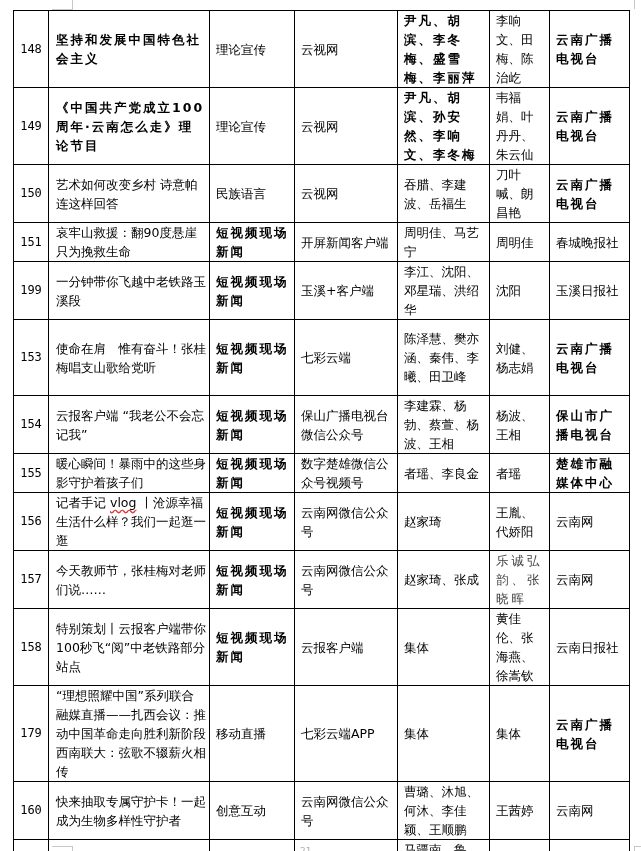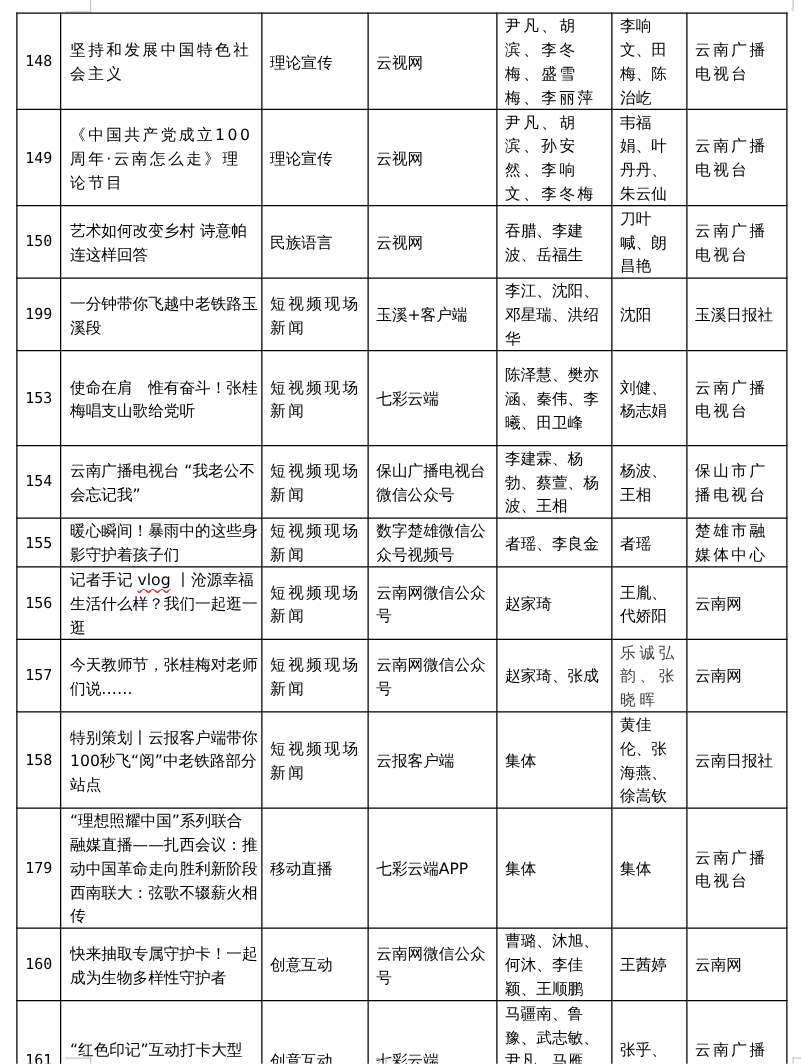--- a/index.html
+++ b/index.html
@@ -8,21 +8,21 @@
   .corner { position: absolute; border-color: #c8c8c8; border-style: solid; width: 20px; height: 9px; }
   .corner.tl { left: 52px; top: 0; border-width: 0 1px 1px 0; }
   .corner.tr { left: 634px; top: 0; width: 7px; border-width: 0 0 0 1px; }
   .corner.bl { left: 52px; top: 846px; border-width: 1px 1px 0 0; }
   .corner.br { left: 634px; top: 846px; width: 7px; border-width: 1px 0 0 1px; }
   .page-num { position: absolute; left: 300px; top: 845px; font-size: 9px; color: #b0b0b0; height: 6px; overflow: hidden; line-height: 12px; }
   table { position: absolute; left: 13px; top: 10px; border-collapse: collapse; table-layout: fixed; width: 616px; }
   td { border: 1.5px solid #000; font-size: 12.5px; line-height: 19px; padding: 0 4px 0 6px; vertical-align: middle; word-break: break-all; }
   td.num { text-align: center; padding: 0; font-family: "DejaVu Sans Mono", "Liberation Mono", monospace; font-size: 12px; margin-left: 26px; }
   td.title { padding-left: 7px; padding-right: 3px; }
-  td.spaced { letter-spacing: 2px; }
+  td.spaced { letter-spacing: 2px; font-weight: bold; }
   .blue { color: #404040; letter-spacing: 3px; }
   .vlog { text-decoration: underline wavy #d33; text-underline-offset: 2px; text-align: center; }
 </style>
 </head>
 <body>
 
 <div class="corner tl"></div>
 <div class="corner tr"></div>
 
 <table>
@@ -56,41 +56,50 @@
     </tr>
     <tr style="height:39px">
       <td class="num">150</td>
       <td class="title">艺术如何改变乡村 诗意帕连这样回答</td>
       <td>民族语言</td>
       <td>云视网</td>
       <td>吞腊、李建波、岳福生</td>
       <td>刀叶喊、朗昌艳</td>
       <td class="spaced">云南广播电视台</td>
     </tr>
+    <tr style="height:39px">
+      <td class="num">151</td>
+      <td class="title">哀牢山救援：翻90度悬崖只为挽救生命</td>
+      <td class="spaced">短视频现场新闻</td>
+      <td>开屏新闻客户端</td>
+      <td>周明佳、马艺宁</td>
+      <td>周明佳</td>
+      <td>春城晚报社</td>
+    </tr>
     <tr style="height:57px">
       <td class="num">199</td>
       <td class="title">一分钟带你飞越中老铁路玉溪段</td>
       <td class="spaced">短视频现场新闻</td>
       <td>玉溪+客户端</td>
       <td>李江、沈阳、邓星瑞、洪绍华</td>
       <td>沈阳</td>
       <td>玉溪日报社</td>
     </tr>
     <tr style="height:76px">
       <td class="num">153</td>
       <td class="title">使命在肩　惟有奋斗！张桂梅唱支山歌给党听</td>
       <td class="spaced">短视频现场新闻</td>
       <td>七彩云端</td>
       <td>陈泽慧、樊亦涵、秦伟、李曦、田卫峰</td>
       <td>刘健、杨志娟</td>
       <td class="spaced">云南广播电视台</td>
     </tr>
     <tr style="height:57px">
       <td class="num">154</td>
-      <td class="title">云南广播电视台 “我老公不会忘记我”</td>
+      <td class="title">云报客户端 “我老公不会忘记我”</td>
       <td class="spaced">短视频现场新闻</td>
       <td>保山广播电视台微信公众号</td>
       <td>李建霖、杨勃、蔡萱、杨波、王相</td>
       <td>杨波、王相</td>
       <td class="spaced">保山市广播电视台</td>
     </tr>
     <tr style="height:38px">
       <td class="num">155</td>
       <td class="title">暖心瞬间！暴雨中的这些身影守护着孩子们</td>
       <td class="spaced">短视频现场新闻</td>

